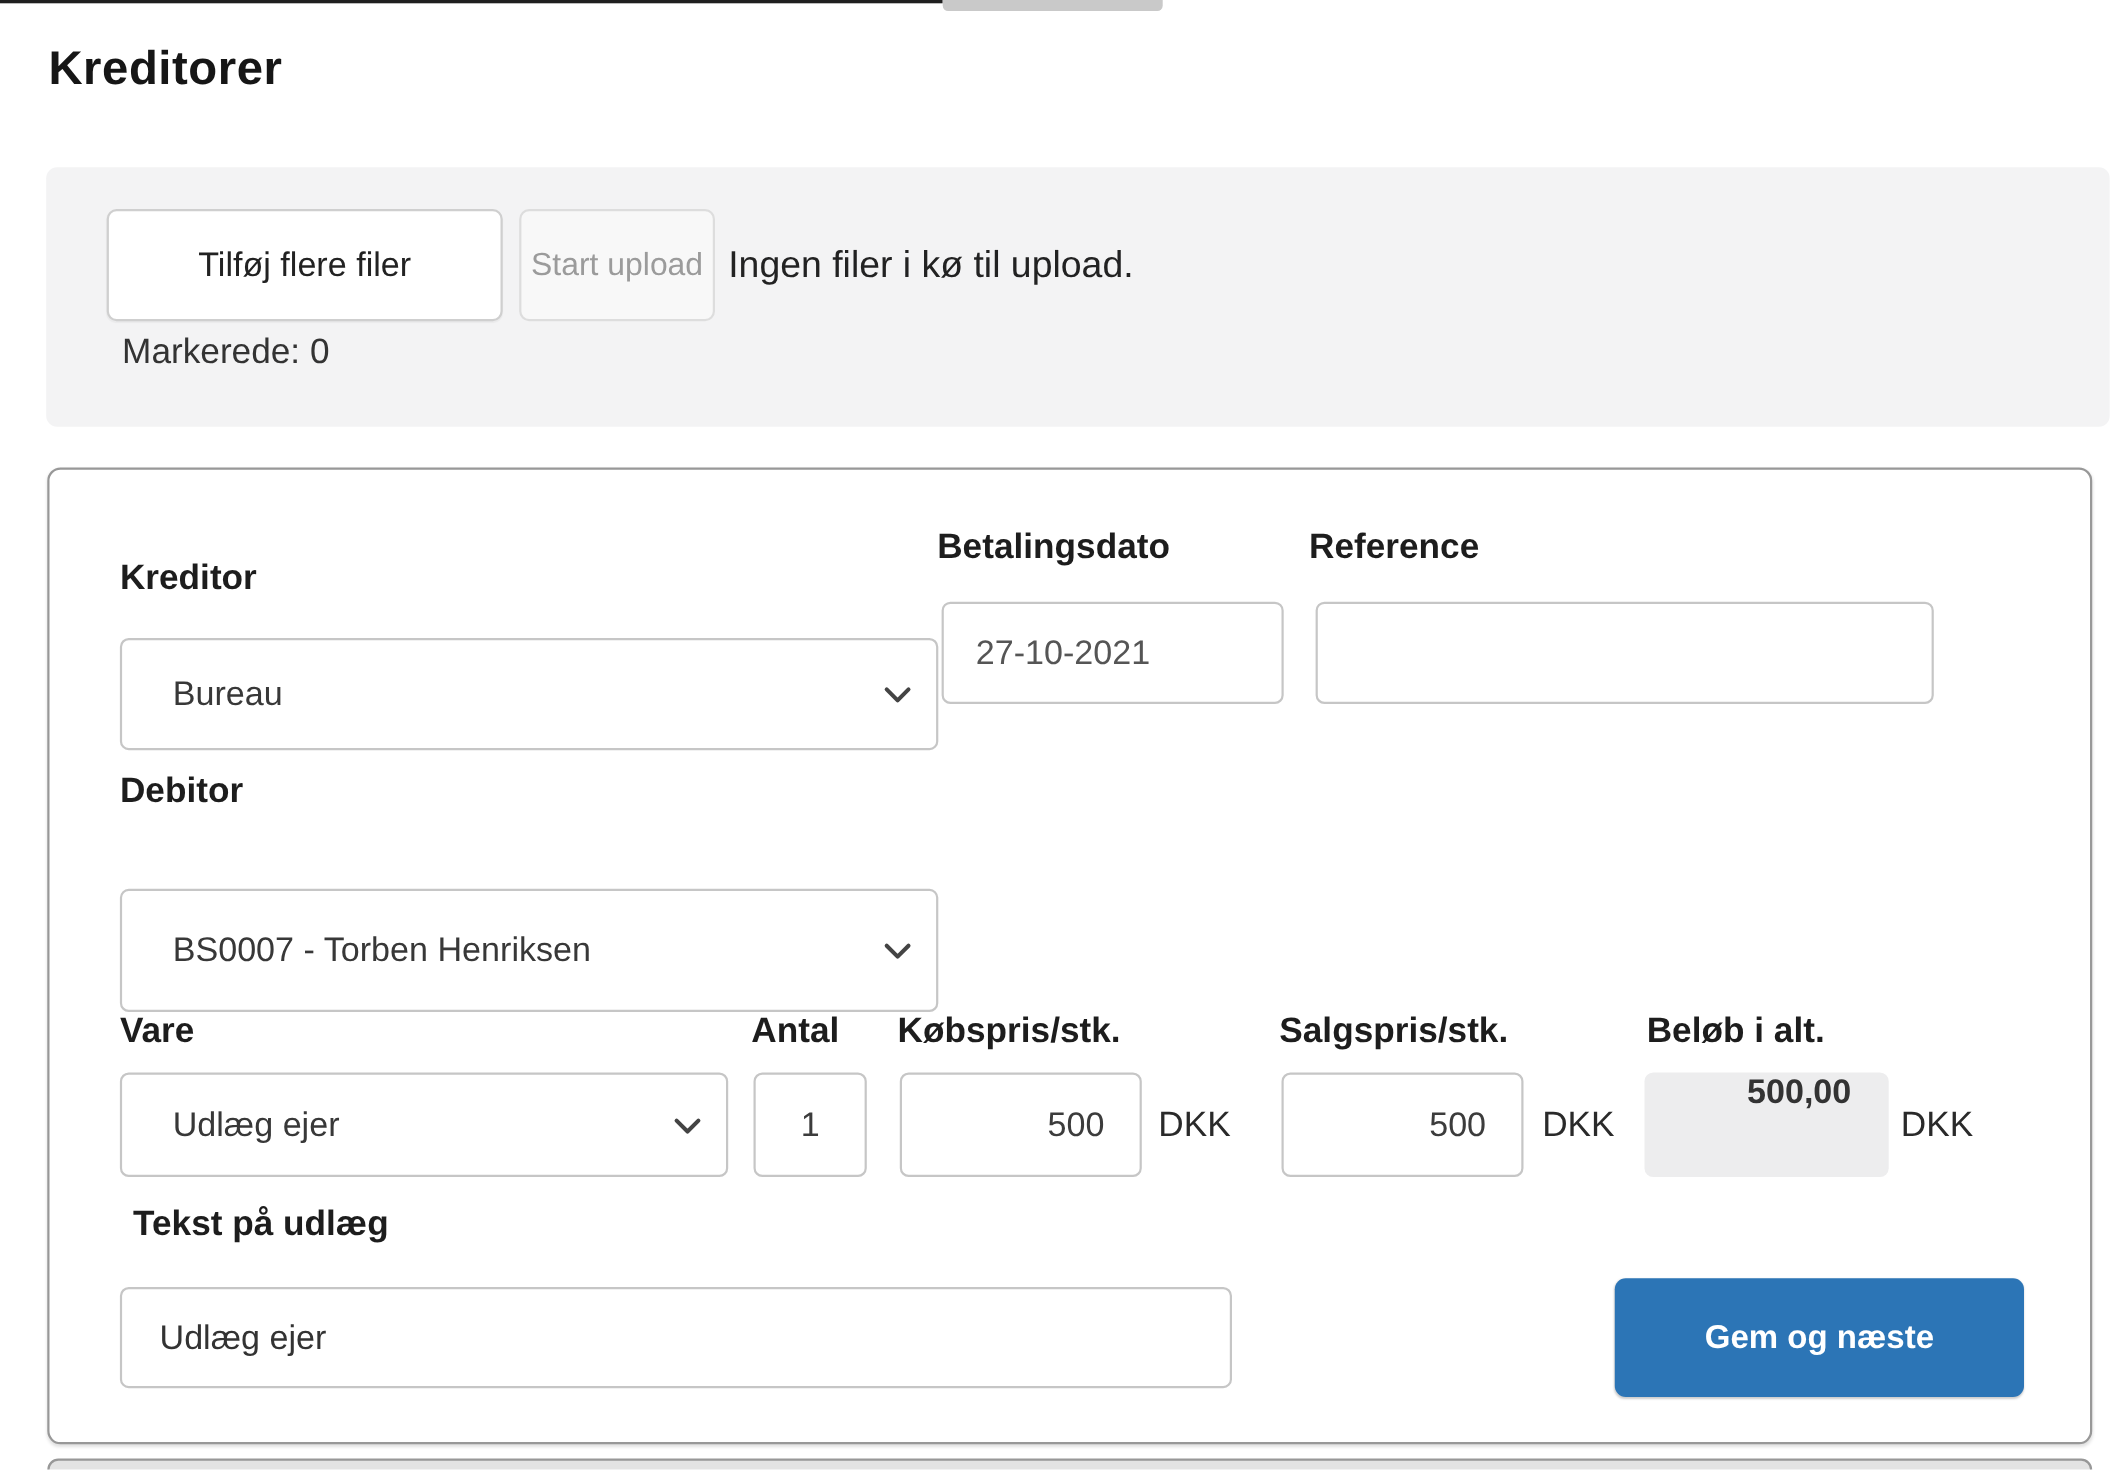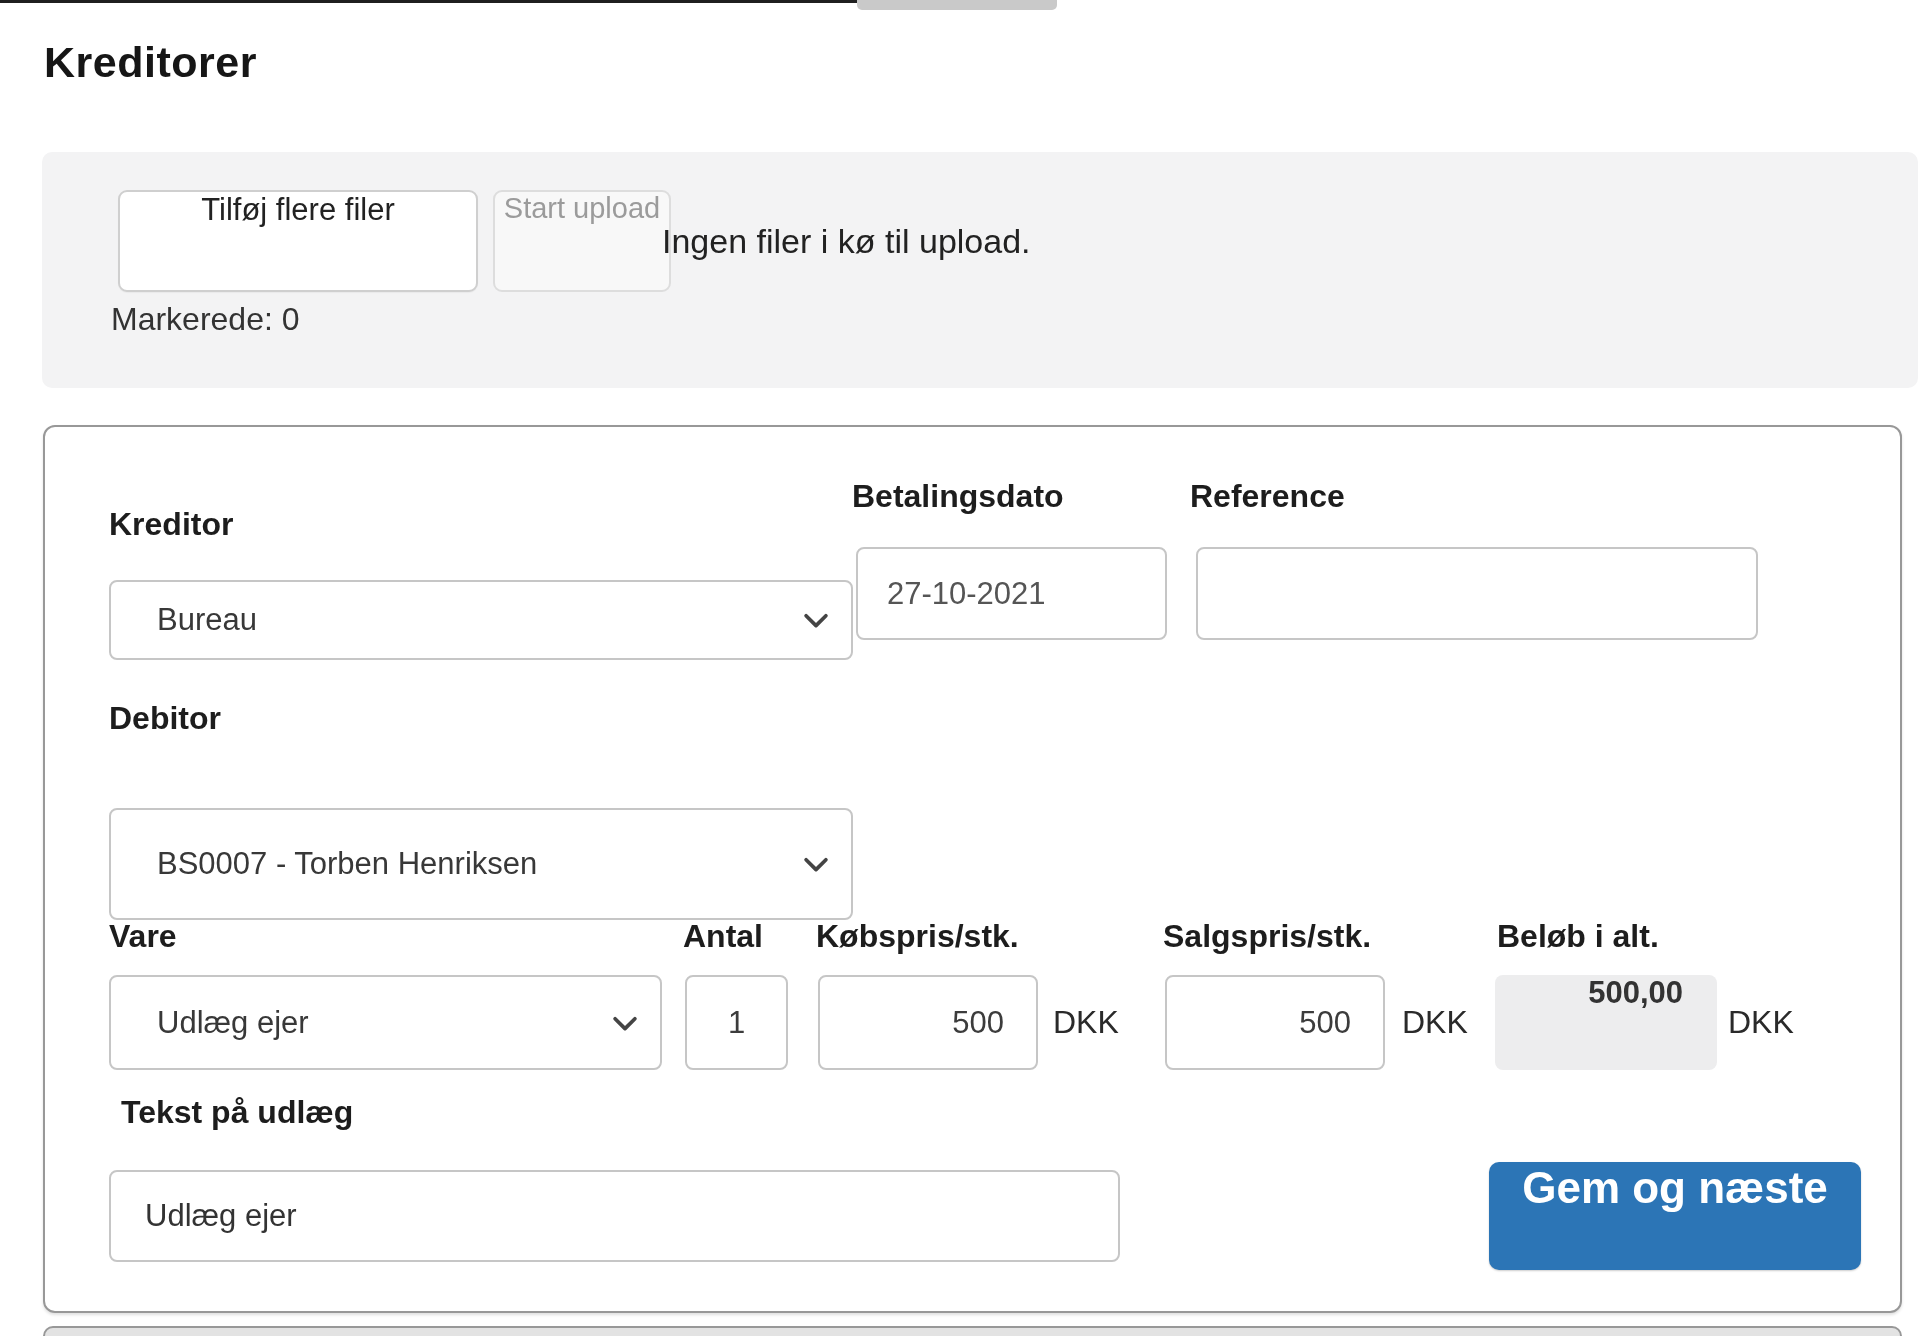--- a/index.html
+++ b/index.html
@@ -12,21 +12,21 @@
 
   
   .top-line{left:0;top:0;width:857px;height:3px;background:#1f1f1f;}
   .top-thumb{left:857px;top:0;width:200px;height:10px;background:#c9c9c9;border-radius:0 0 5px 5px;}
 
   
   .page-title{left:44px;top:38px;font-size:43px;font-weight:600;color:#161616;letter-spacing:.5px;text-align:right;}
 
   
   .upload-panel{left:42px;top:152px;width:1876px;height:236px;background:#f3f3f4;border-radius:10px;}
-  .btn{display:flex;justify-content:center;border-radius:9px;cursor:pointer;margin-left:21px;}
+  .btn{display:flex;align-items:center;justify-content:center;border-radius:9px;cursor:pointer;}
   .btn-add{left:97px;top:190px;width:360px;height:102px;background:#ffffff;border:2px solid #cfcfcf;
            font-size:31px;color:#222222;box-shadow:0 1px 1px rgba(0,0,0,.04);}
   .btn-start{left:472px;top:190px;width:178px;height:102px;background:#f8f8f8;border:2px solid #dddddd;
              font-size:29px;color:#9b9b9b;}
   .queue-status{left:662px;top:190px;height:102px;display:flex;align-items:center;
                 font-size:34px;color:#222222;}
   .marked-count{left:95px;top:301px;font-size:32px;color:#333333;}
 
   
   .form-card{left:43px;top:425px;width:1859px;height:888px;background:#ffffff;
@@ -39,21 +39,21 @@
   .box{border:2px solid #c6c6c6;border-radius:8px;background:#ffffff;
        font-size:31px;color:#3c3c3c;box-sizing:border-box;}
   input.box{outline:none;font-family:"Liberation Sans", sans-serif;}
 
   .select{display:flex;align-items:center;cursor:pointer;}
   .select .val{padding-left:46px;flex:1;color:#383838;white-space:nowrap;overflow:hidden;}
   .select .chev{width:34px;height:34px;margin-right:18px;flex:0 0 auto;}
 
   
   .lbl-kreditor{left:109px;top:506px;}
-  .sel-kreditor{left:109px;top:580px;width:744px;height:80px;}
+  .sel-kreditor{left:109px;top:580px;width:744px;height:102px;}
   .lbl-dato{left:852px;top:478px;}
   .inp-dato{left:856px;top:547px;width:311px;height:93px;padding:0 20px 0 29px;color:#555555;}
   .lbl-reference{left:1190px;top:478px;}
   .inp-reference{left:1196px;top:547px;width:562px;height:93px;padding:0 24px;}
 
   
   .lbl-debitor{left:109px;top:700px;}
   .sel-debitor{left:109px;top:808px;width:744px;height:112px;gap:12px;}
 
   
@@ -72,21 +72,21 @@
              border-radius:8px;display:flex;align-items:flex-start;justify-content:flex-end;
              padding-right:34px;font-weight:700;color:#333333;font-size:31px;}
   .cur-belob{left:1728px;top:975px;height:95px;}
   .currency{display:flex;align-items:center;font-size:32px;color:#2a2a2a;}
 
   
   .lbl-tekst{left:121px;top:1094px;}
   .inp-tekst{left:109px;top:1170px;width:1011px;height:92px;padding:0 28px 0 34px;color:#333333;}
 
   .btn-save{left:1468px;top:1162px;width:372px;height:108px;background:#2c75b6;border:none;
-            border-radius:10px;color:#ffffff;font-weight:700;font-size:44px;
+            border-radius:10px;color:#ffffff;font-weight:700;font-size:30px;
             box-shadow:0 1px 2px rgba(0,0,0,.2);}
 </style>
 </head>
 <body>
 
 <div class="abs top-line"></div>
 <div class="abs top-thumb"></div>
 
 <div class="abs page-title">Kreditorer</div>
 

